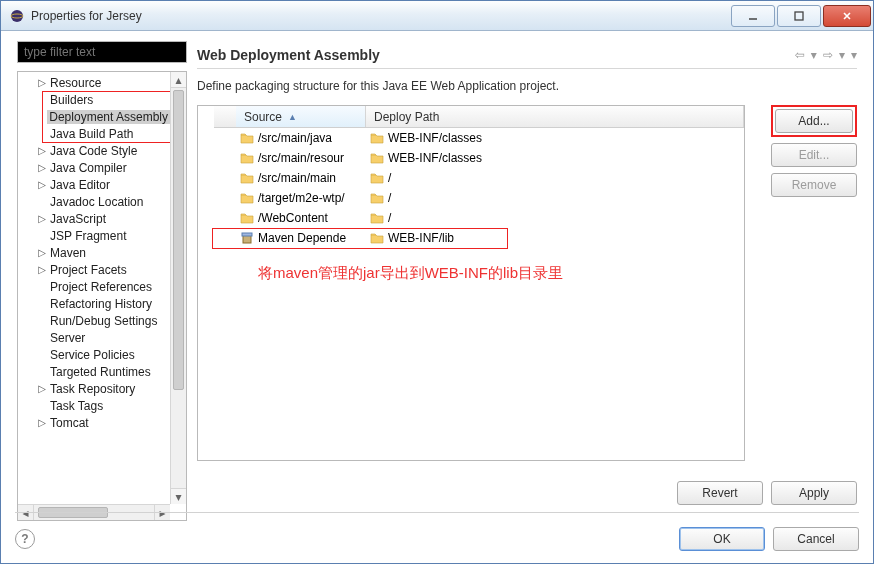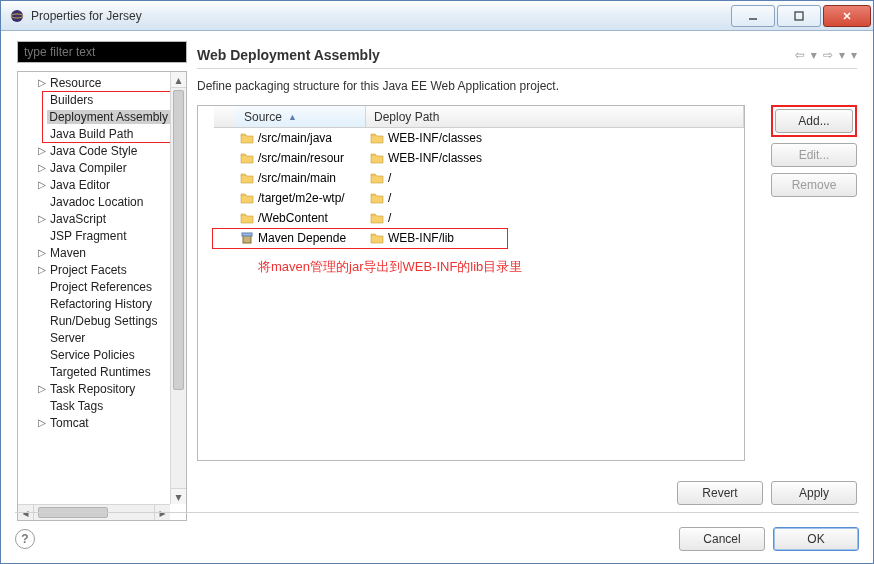--- a/index.html
+++ b/index.html
@@ -45,21 +45,21 @@
 .thead .col1 .sort { font-size:9px; color:#5a7fb0; }
 .thead .col2 { flex:1; }
 .tbody .row { display:flex; align-items:center; height:20px; }
 .tbody .row .cell { display:flex; align-items:center; gap:4px; padding:0 4px; overflow:hidden; white-space:nowrap; }
 .tbody .row .cell0 { width:22px; justify-content:center; }
 .tbody .row .cell1 { width:130px; }
 .tbody .row .cell2 { flex:1; }
 .folder-ico { width:14px; height:12px; display:inline-block; }
 .jar-ico { width:14px; height:14px; display:inline-block; }
 .red-box-row { position:absolute; border:1px solid #e22; pointer-events:none; }
-.anno { position:absolute; color:#e33; font-size:13px; }
+.anno { position:absolute; color:#e33; font-size:15px;margin-top:6px; }
 .side-btns { position:absolute; top:64px; right:0; width:86px; display:flex; flex-direction:column; gap:6px; }
 .btn { height:24px; background:linear-gradient(#fdfdfd,#e8e8e8); border:1px solid #a9a9a9; border-radius:3px; color:#333; display:flex; align-items:center; justify-content:center; cursor:default; }
 .btn.disabled { color:#9c9c9c; }
 .red-box-add { border:2px solid #e22; padding:2px; border-radius:0; }
 .bot-row { position:absolute; left:0; right:0; bottom:0; display:flex; justify-content:flex-end; gap:8px; padding-top:10px; border: none; text-align: center; }
 .hr { position:absolute; left:14px; right:14px; bottom:50px; height:1px; background:#d2d2d2; }
 .dlg-bot { position:absolute; left:14px; right:14px; bottom:12px; display:flex; align-items:center; }
 .help-ico { width:20px; height:20px; border:1px solid #9a9a9a; border-radius:50%; display:flex; align-items:center; justify-content:center; color:#7a7a7a; font-weight:bold; }
 .dlg-bot .spacer { flex:1; }
 .dlg-bot .btn { width:86px; margin-left:8px; }
@@ -344,16 +344,16 @@
     <div class="bot-row">
       <div class="btn" style="width:86px">Revert</div>
       <div class="btn" style="width:86px">Apply</div>
     </div>
   </div>
 
   <div class="hr"></div>
   <div class="dlg-bot">
     <div class="help-ico">?</div>
     <div class="spacer"></div>
+    <div class="btn default">OK</div>
     <div class="btn">Cancel</div>
-    <div class="btn default">OK</div>
   </div>
 </div>
 
 </body></html>

